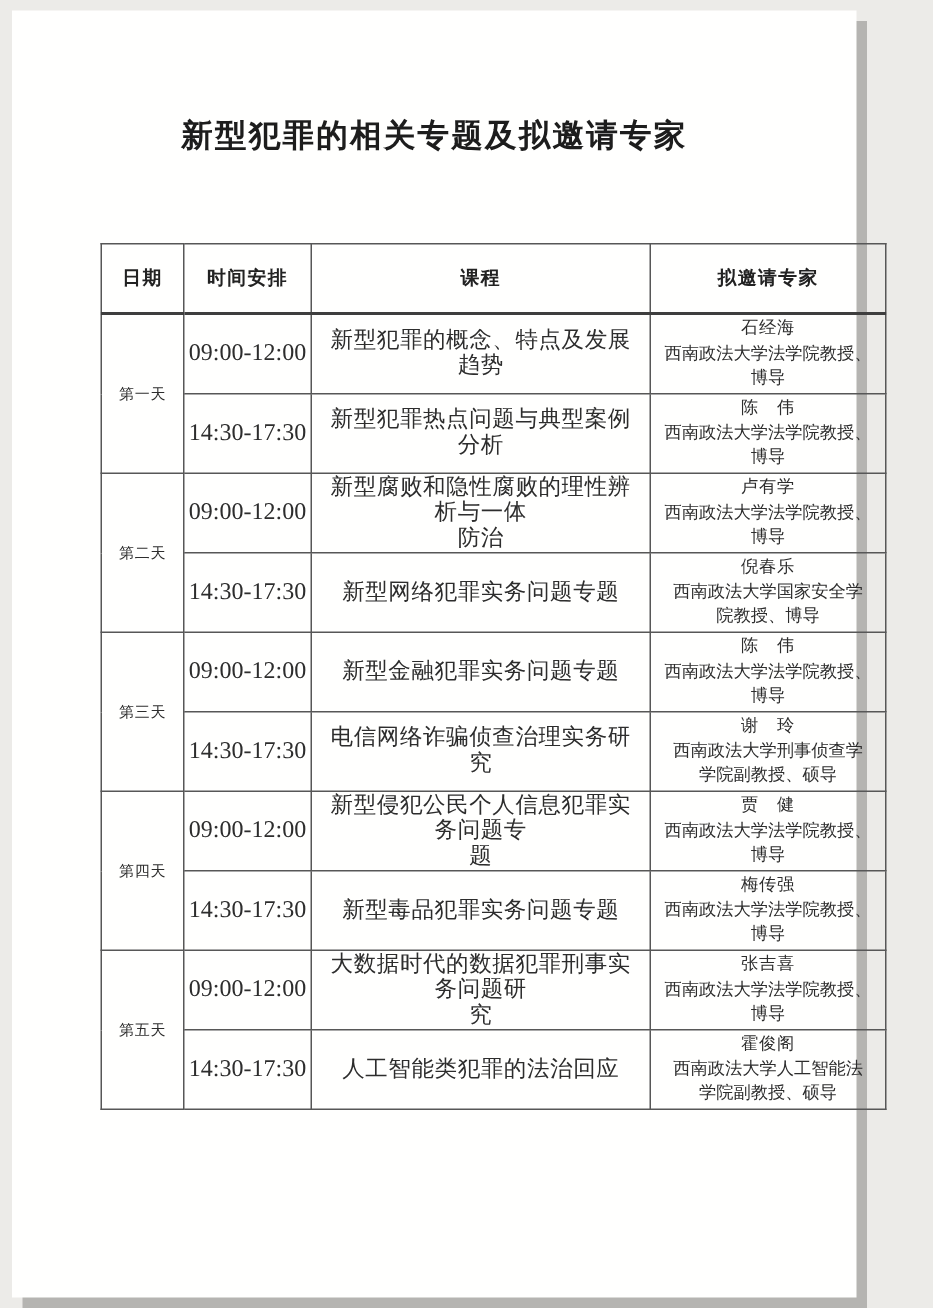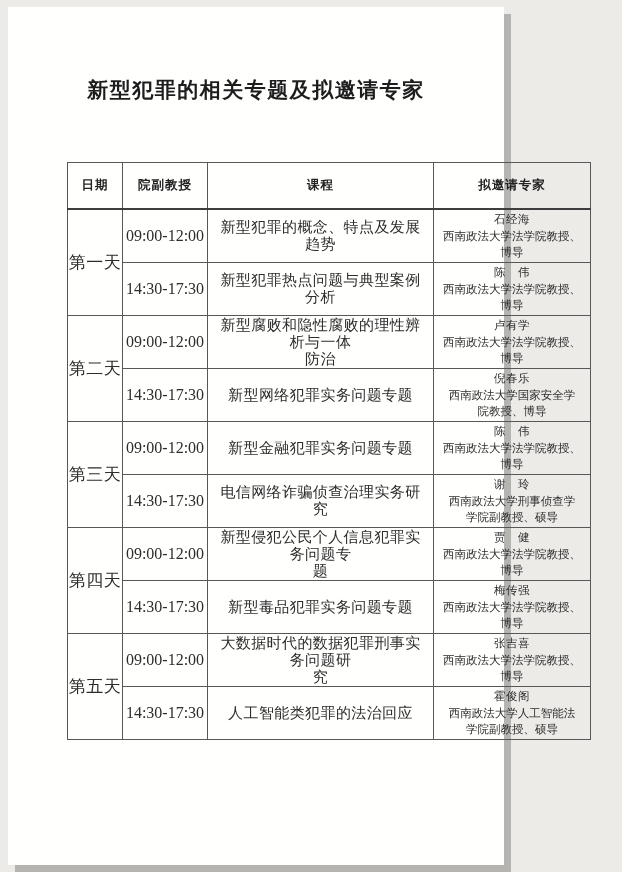--- a/index.html
+++ b/index.html
@@ -4,21 +4,21 @@
 <style>
   html, body { margin:0; padding:0; }
   body {
     width:622px; height:872px;
     position:relative; overflow:hidden;
     background:#ecebe8;
     font-family:"Liberation Serif","DejaVu Serif",serif;
   }
   .page {
     position:absolute; left:8px; top:7px;
-    width:496px; height:858px;
+    width:563px; height:858px;
     background:#fffffe;
     box-shadow:7px 7px 0 0 #b5b4b1;
   }
   .doc-title {
     margin:0; padding-top:69px;
     text-align:center;
     font-size:21px; font-weight:bold;
     letter-spacing:1.5px;
     color:#1d1d1d;
     font-family:"Liberation Serif","DejaVu Serif",serif;
@@ -41,21 +41,21 @@
     height:45px;
     border-bottom:2px solid #3e3e3e;
     font-family:"Liberation Sans","DejaVu Sans",sans-serif;
     font-weight:bold;
     font-size:12.5px;
     letter-spacing:1px;
     color:#222;
   }
   .schedule td { height:52px; }
   td.date {
-    font-size:17px;
+    font-size:10px;
     letter-spacing:0.5px;
     text-align:center;
   }
   td.time {
     font-size:16px;
     font-family:"Liberation Serif","DejaVu Serif",serif;
   }
   td.course {
     font-size:15px;
     letter-spacing:0.4px;
@@ -81,21 +81,21 @@
   <table class="schedule">
     <colgroup>
       <col style="width:55px">
       <col style="width:85px">
       <col style="width:226px">
       <col style="width:157px">
     </colgroup>
     <thead>
       <tr>
         <th>日期</th>
-        <th>院副教授</th>
+        <th>时间安排</th>
         <th>课程</th>
         <th>拟邀请专家</th>
       </tr>
     </thead>
     <tbody id="schedule-body">
         <tr>
           <td class="date" rowspan="2">第一天</td>
           <td class="time">09:00-12:00</td>
           <td class="course">新型犯罪的概念、特点及发展趋势</td>
           <td class="expert">

